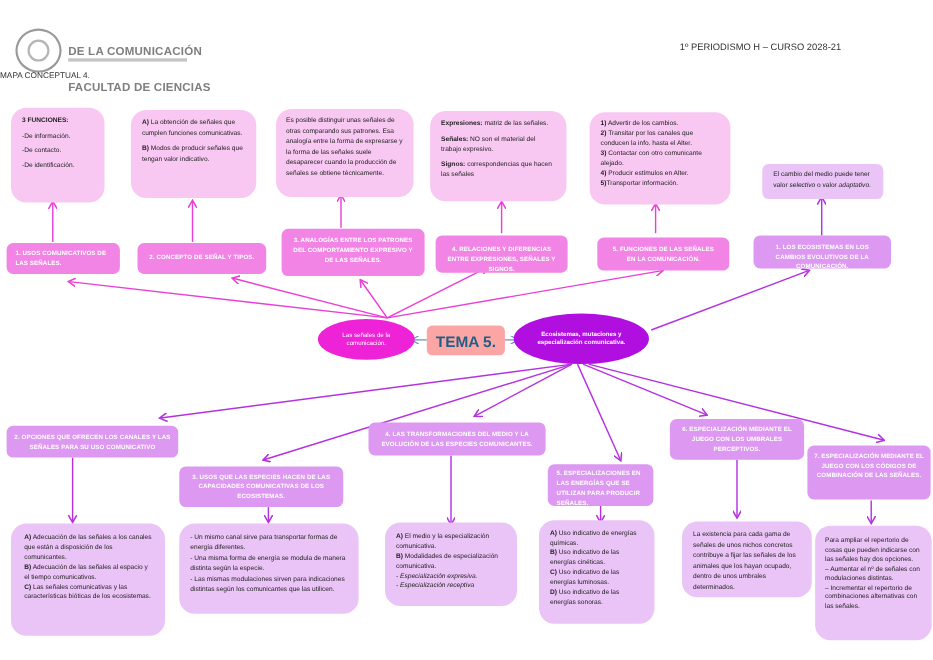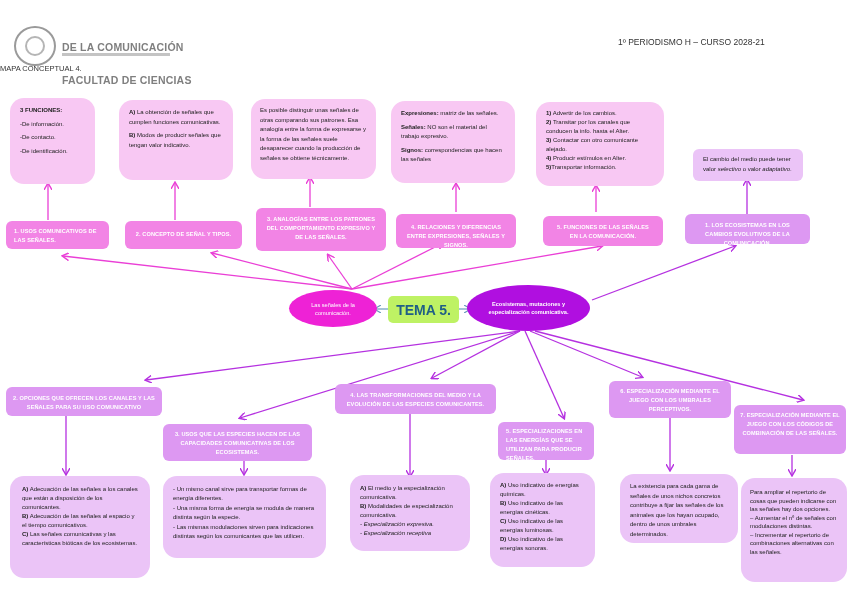--- a/index.html
+++ b/index.html
@@ -25,21 +25,21 @@
   .note b { font-weight:bold; }
   .note-purple { background:#ebc4f7; }
   .title-box { border-radius:6px; color:#fff; font-size:5.6px; line-height:9px; padding:6px 8px;
                font-weight:bold; letter-spacing:0.1px; }
   .pink { background:#f284e5; }
   .violet { background:#dd98f2; }
   .center { text-align:center; }
 
   .ellipse { border-radius:50%; color:#fff; font-size:5.6px; line-height:8px; text-align:center;
              display:flex; align-items:center; justify-content:center; padding:0 14px; }
-  .tema { border-radius:5px; background:#bef264; color:#1f5f86; font-weight:bold; font-size:14px;
+  .tema { border-radius:5px; background:#fca5a5; color:#1f5f86; font-weight:bold; font-size:14px;
           display:flex; align-items:center; justify-content:center; }
 </style>
 </head>
 <body>
 
 <svg id="lines" viewBox="0 0 848 600">
   <defs>
     <marker id="ah-pink" markerWidth="8" markerHeight="8" refX="6" refY="4" orient="auto" markerUnits="userSpaceOnUse">
       <path d="M0,0 L7,4 L0,8" fill="none" stroke="#ea3fd6" stroke-width="1.4"></path>
     </marker>

